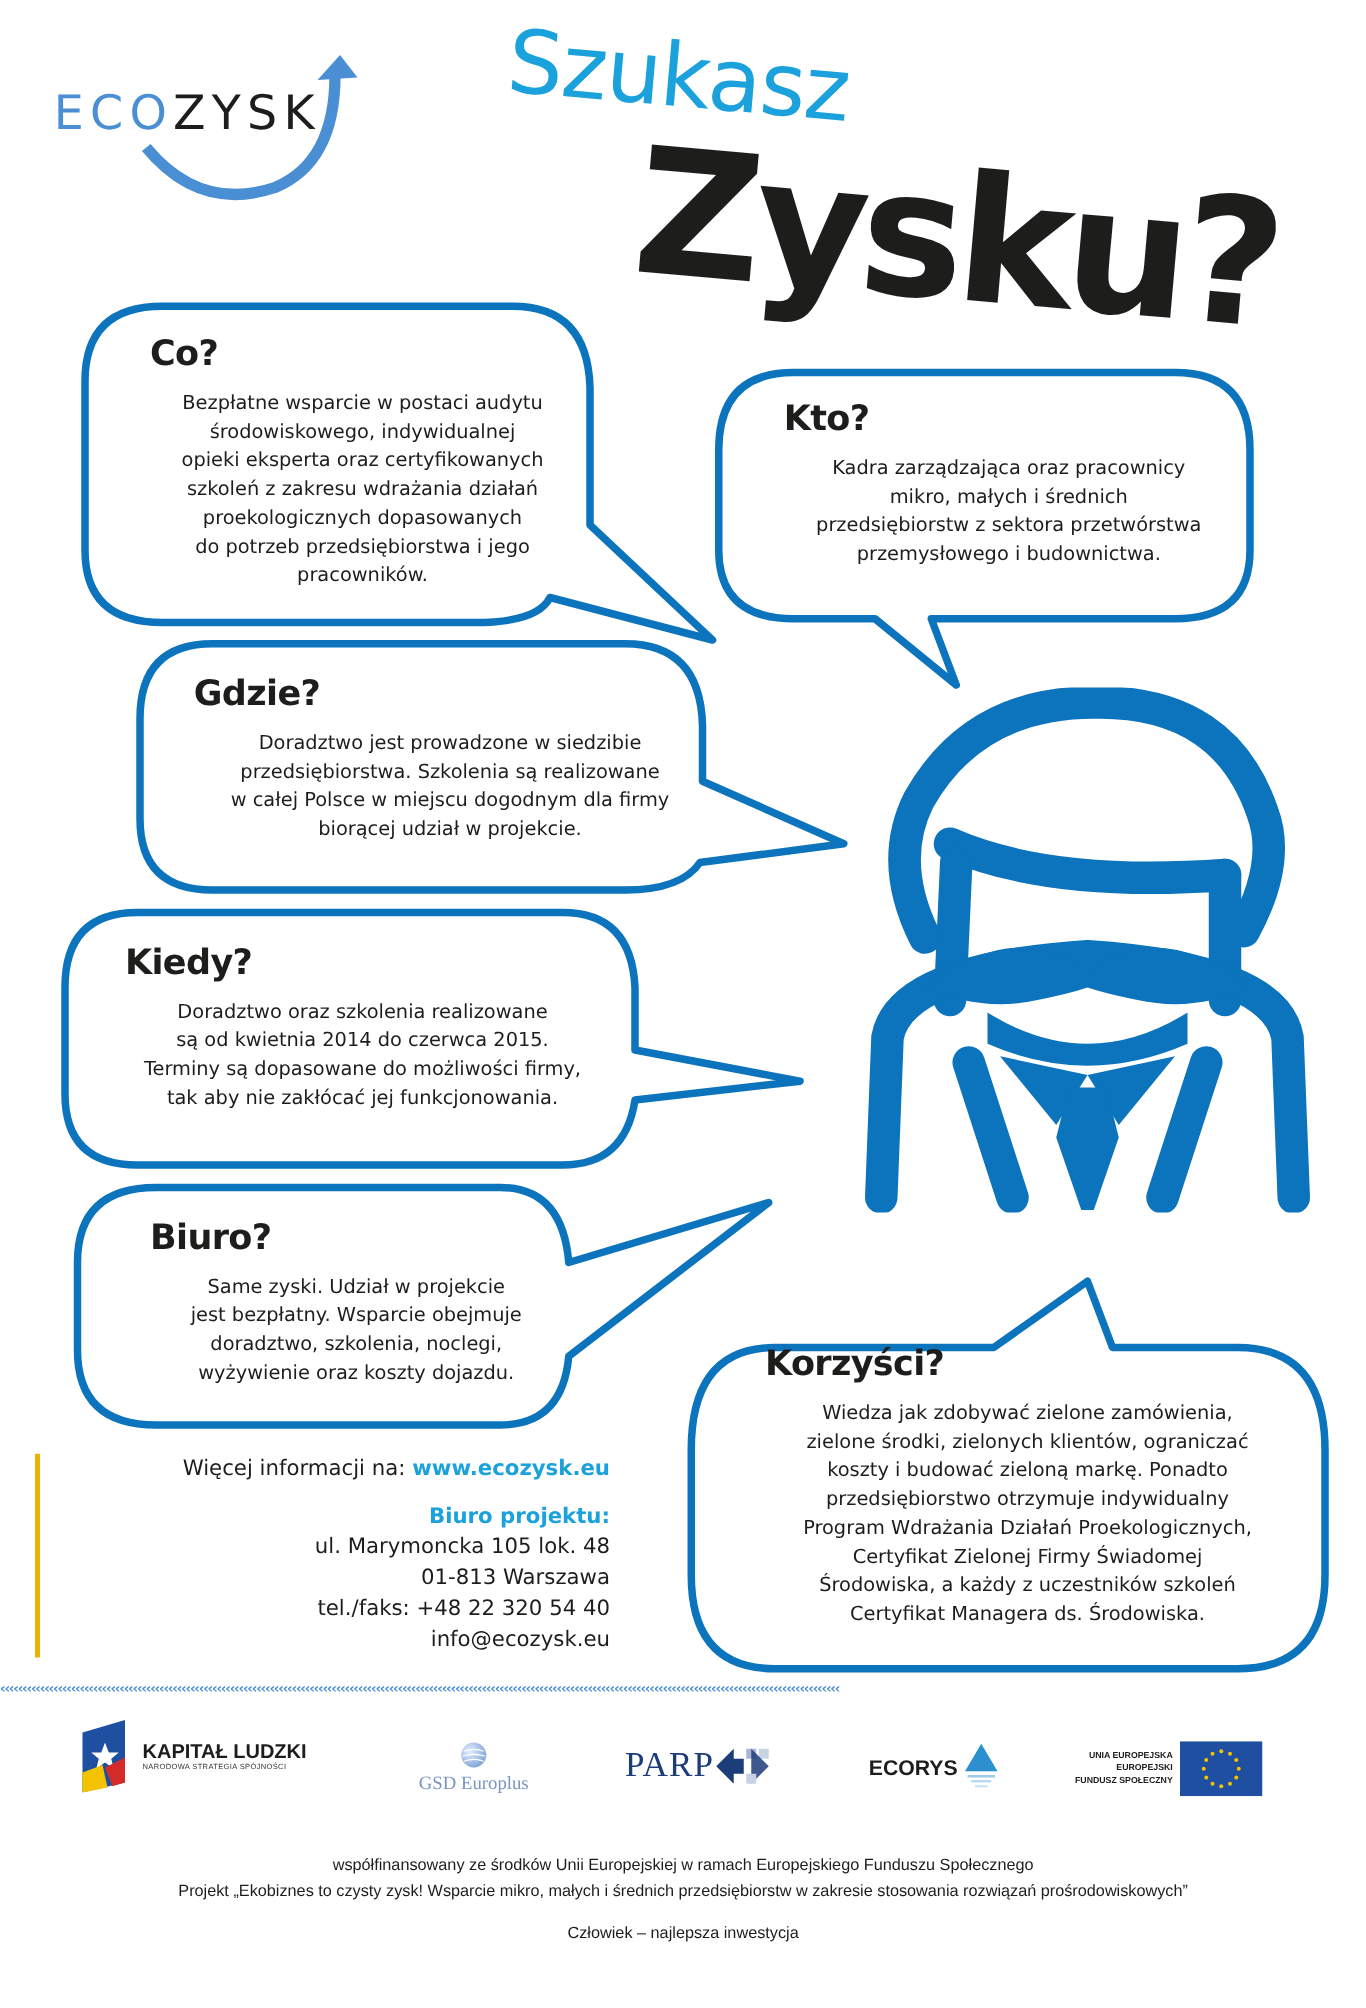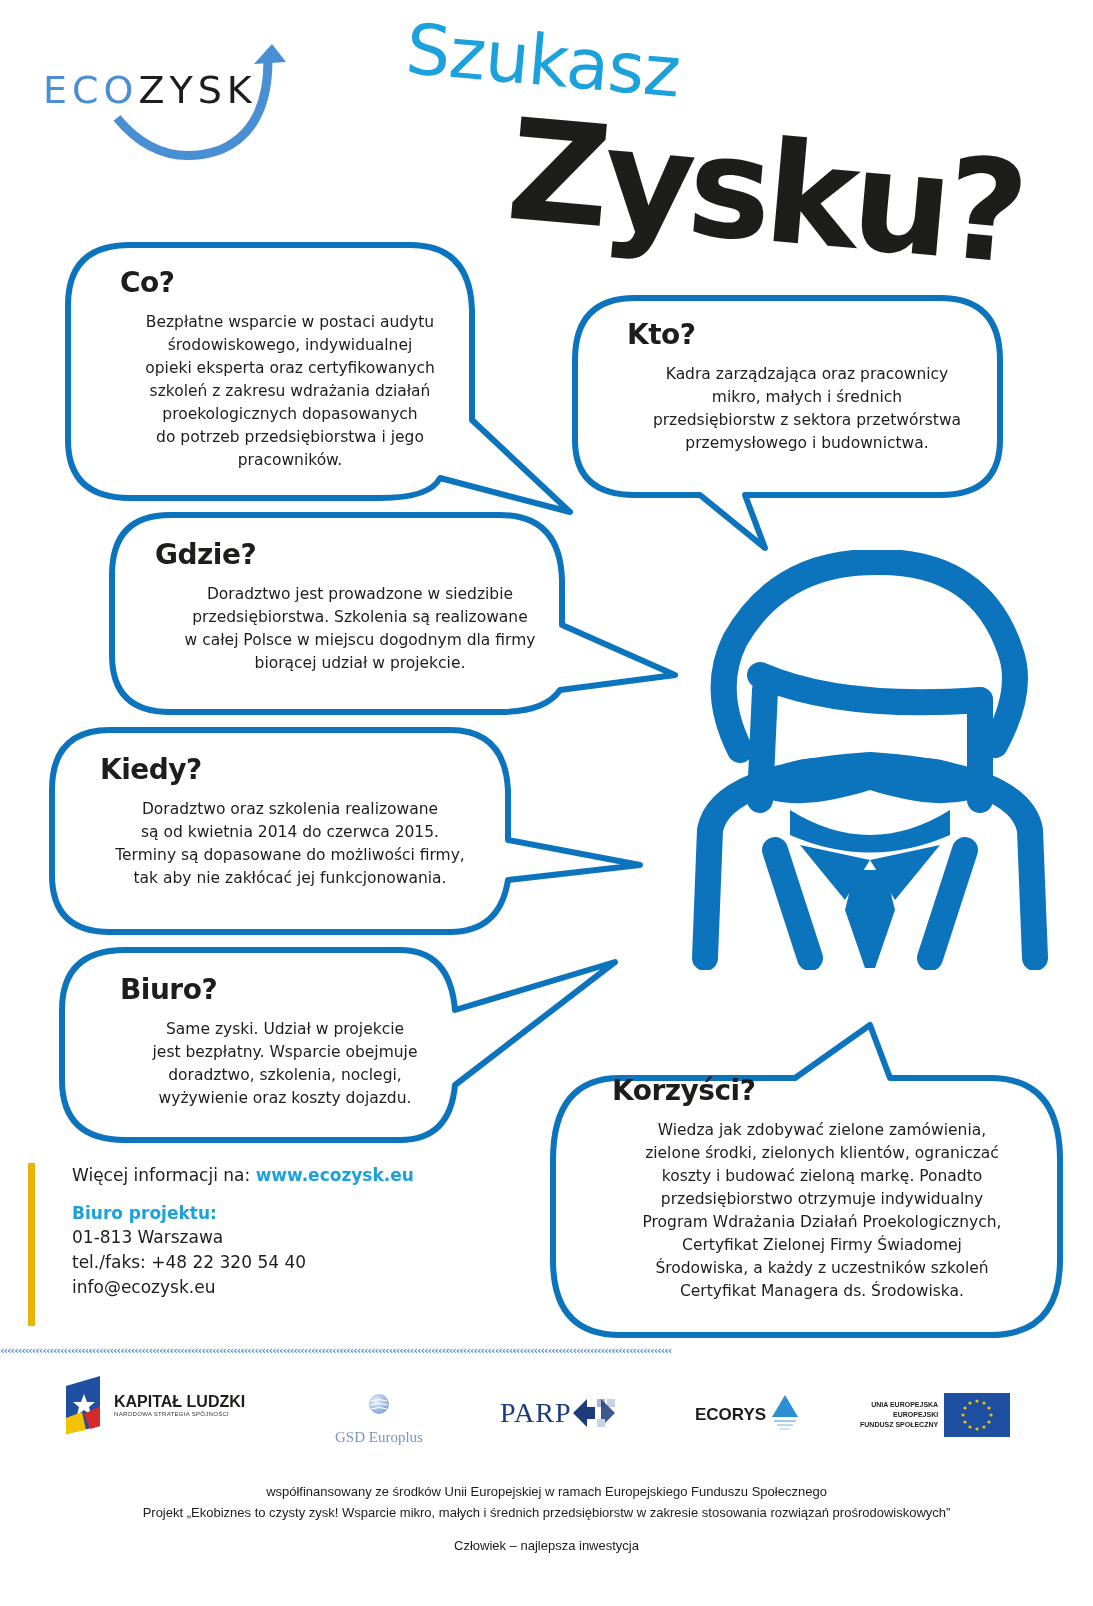--- a/index.html
+++ b/index.html
@@ -30,38 +30,38 @@
   #bubble-kto-content { left: 627px; top: 320px; width: 360px; }
   #bubble-gdzie-content { left: 155px; top: 540px; width: 410px; }
   #bubble-kiedy-content { left: 100px; top: 755px; width: 380px; }
   #bubble-koszty-content { left: 120px; top: 975px; width: 330px; }
   #bubble-korzysci-content { left: 612px; top: 1076px; width: 420px; }
 
   
   #person-icon { left: 680px; top: 550px; }
 
   
-  #contact { left: 28px; top: 1163px; width: 460px; height: 163px; border-left: 7px solid #eab308; padding-left: 37px; }
+  #contact { left: 28px; top: 1163px; width: 460px; height: 163px; border-left: 4px solid #eab308; padding-left: 37px; text-align: right; }
   #contact .more { font-size: 17px; line-height: 24px; margin-bottom: 14px; }
   #contact .more a { color: #1ba1dc; font-weight: bold; text-decoration: none; }
   #contact .office-label { color: #1ba1dc; font-weight: bold; font-size: 17px; line-height: 24px; }
   #contact .line { font-size: 17px; line-height: 25px; }
 
   
   #divider { left: 0; top: 1346px; width: 1093px; height: 10px; overflow: hidden; color: #4a8fd4; font-size: 11px; line-height: 10px; font-weight: bold; letter-spacing: -1px; white-space: nowrap; }
 
   
   #partners { left: 0; top: 1375px; width: 1093px; height: 75px; }
   .partner { position: absolute; display: flex; align-items: center; }
   #partner-kl { left: 62px; top: 1px; justify-content: flex-end; }
   #partner-kl .kl-text { margin-left: 10px; }
   #partner-kl .kl-title { font-family: "Liberation Sans", sans-serif; font-weight: bold; font-size: 16px; color: #1d1d1b; }
   #partner-kl .kl-sub { font-family: "Liberation Sans", sans-serif; font-size: 6px; color: #333; letter-spacing: 0.3px; }
   #partner-gsd { left: 335px; top: 18px; flex-direction: column; align-items: center; }
-  #partner-gsd .gsd-text { font-family: "Liberation Serif", serif; font-size: 15px; color: #7a94c0; margin-top: 14px; }
+  #partner-gsd .gsd-text { font-family: "Liberation Serif", serif; font-size: 15px; color: #7a94c0; margin-top: 4px; }
   #partner-parp { left: 500px; top: 20px; }
   #partner-parp .parp-text { font-family: "Liberation Serif", serif; font-size: 28px; color: #1d3c7a; letter-spacing: 1px; }
   #partner-ecorys { left: 695px; top: 18px; }
   #partner-ecorys .ecorys-text { font-family: "Liberation Sans", sans-serif; font-weight: bold; font-size: 17px; color: #1d1d1b; margin-right: 4px; }
   #partner-eu { left: 860px; top: 18px; }
   #partner-eu .eu-text { text-align: right; font-family: "Liberation Sans", sans-serif; font-weight: bold; font-size: 7px; line-height: 10px; color: #1d1d1b; margin-right: 6px; }
 
   
   #footer-text { left: 0; top: 1481px; width: 1093px; text-align: center; font-family: "Liberation Sans", sans-serif; font-size: 13px; line-height: 21px; color: #1d1d1b; }
   #footer-tag { left: 0; top: 1538px; width: 1093px; text-align: center; font-family: "Liberation Sans", sans-serif; font-size: 13px; color: #1d1d1b; }
@@ -176,20 +176,21 @@
     <polygon points="175,320 205,320 215,360 195,418 185,418 165,360"></polygon>
   </g>
 </svg>
 
 <div id="contact" class="abs">
   <div class="more">
     <span>Więcej informacji na:</span>
     <a>www.ecozysk.eu</a>
   </div>
   <div class="office-label">Biuro projektu:</div>
+  <div class="line">ul. Marymoncka 105 lok. 48</div>
   <div class="line">01-813 Warszawa</div>
   <div class="line">tel./faks: +48 22 320 54 40</div>
   <div class="line">info@ecozysk.eu</div>
 </div>
 
 <div id="divider" class="abs">‹‹‹‹‹‹‹‹‹‹‹‹‹‹‹‹‹‹‹‹‹‹‹‹‹‹‹‹‹‹‹‹‹‹‹‹‹‹‹‹‹‹‹‹‹‹‹‹‹‹‹‹‹‹‹‹‹‹‹‹‹‹‹‹‹‹‹‹‹‹‹‹‹‹‹‹‹‹‹‹‹‹‹‹‹‹‹‹‹‹‹‹‹‹‹‹‹‹‹‹‹‹‹‹‹‹‹‹‹‹‹‹‹‹‹‹‹‹‹‹‹‹‹‹‹‹‹‹‹‹‹‹‹‹‹‹‹‹‹‹‹‹‹‹‹‹‹‹‹‹‹‹‹‹‹‹‹‹‹‹‹‹‹‹‹‹‹‹‹‹‹‹‹‹‹‹‹‹‹‹‹‹‹‹‹‹‹‹‹‹</div>
 
 <div id="partners" class="abs">
   <div id="partner-kl" class="partner">
     <svg width="42" height="58" viewBox="0 0 42 58">

